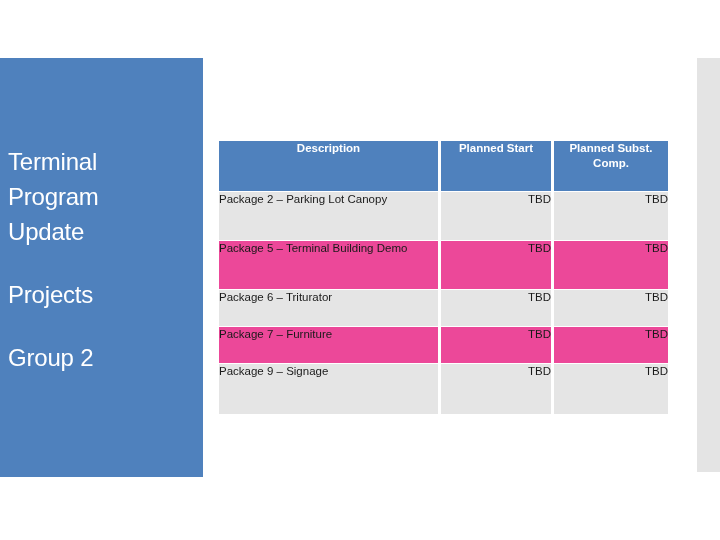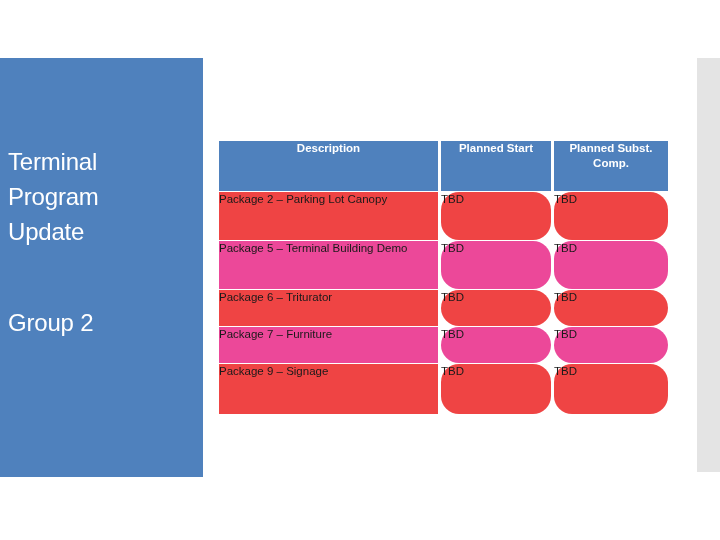--- a/index.html
+++ b/index.html
@@ -107,45 +107,45 @@
     box-sizing: border-box;
     padding: 8px 0 4px 0;
     line-height: 14px;
   }
   tbody td.desc {
     text-align: left;
     padding-left: 8px;
     padding-right: 6px;
   }
   tbody td.val {
-    text-align: left;
-    border-radius: 18px;
-  }
-
-  tr.band-dark td { background: #ef4444; }
+    text-align: right;
+  }
+
+  tr.band-dark td { background: #e5e5e5; }
   tr.band-light td { background: #ec4899; }
 
   tr.h-48 td { height: 48px; }
   tr.h-36 td { height: 36px; }
   tr.h-50 td { height: 50px; }
 </style>
 </head>
 <body>
 
 <div id="slide">
 
   <div id="title-panel">
     <div id="title-block">
 
       <div class="title-line">Terminal</div>
       <div class="title-line">Program</div>
       <div class="title-line">Update</div>
 
       <div class="title-gap"></div>
 
+      <div class="title-line">Projects</div>
 
       <div class="title-gap"></div>
 
       <div class="title-line">Group 2</div>
     </div>
   </div>
 
   <div id="right-bar"></div>
 
   <table id="schedule-table">

